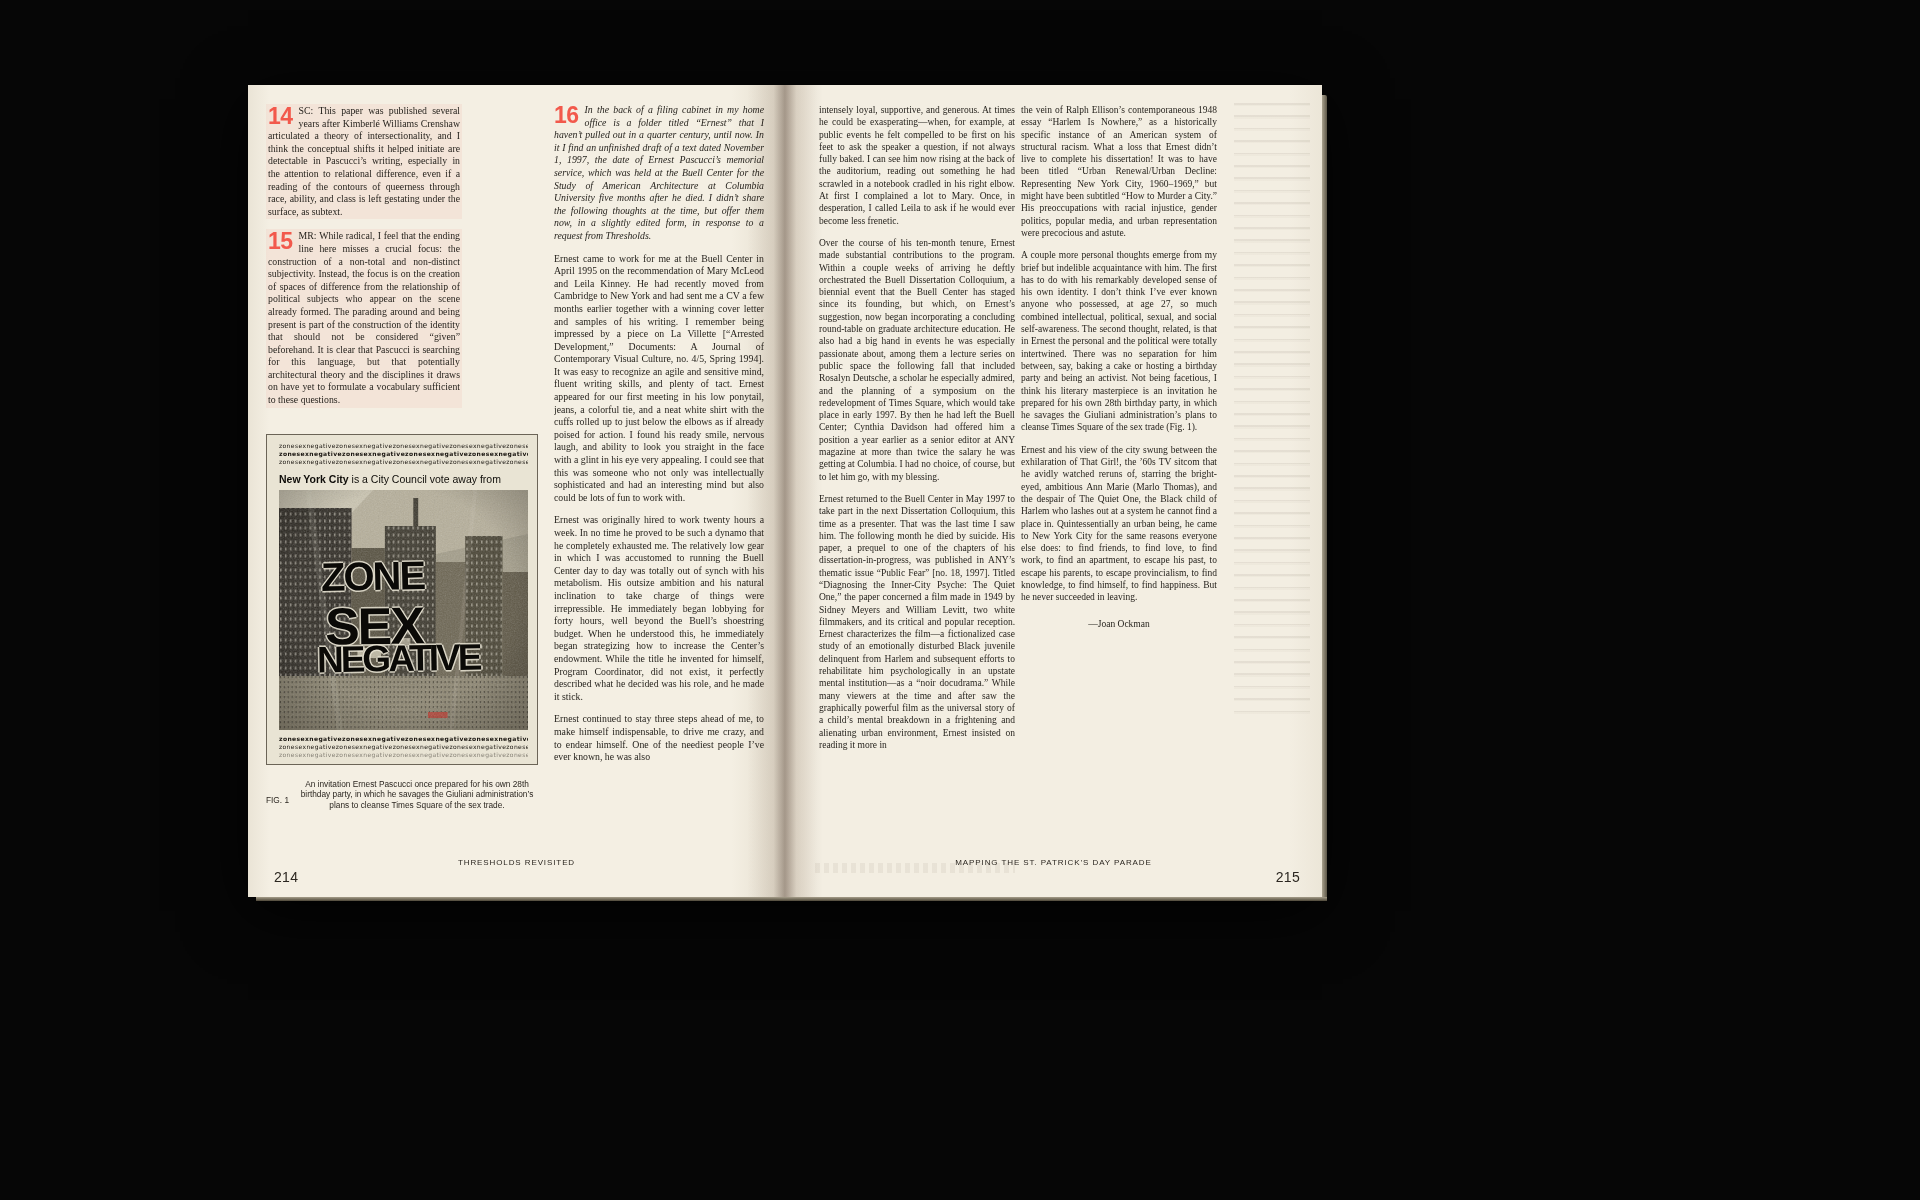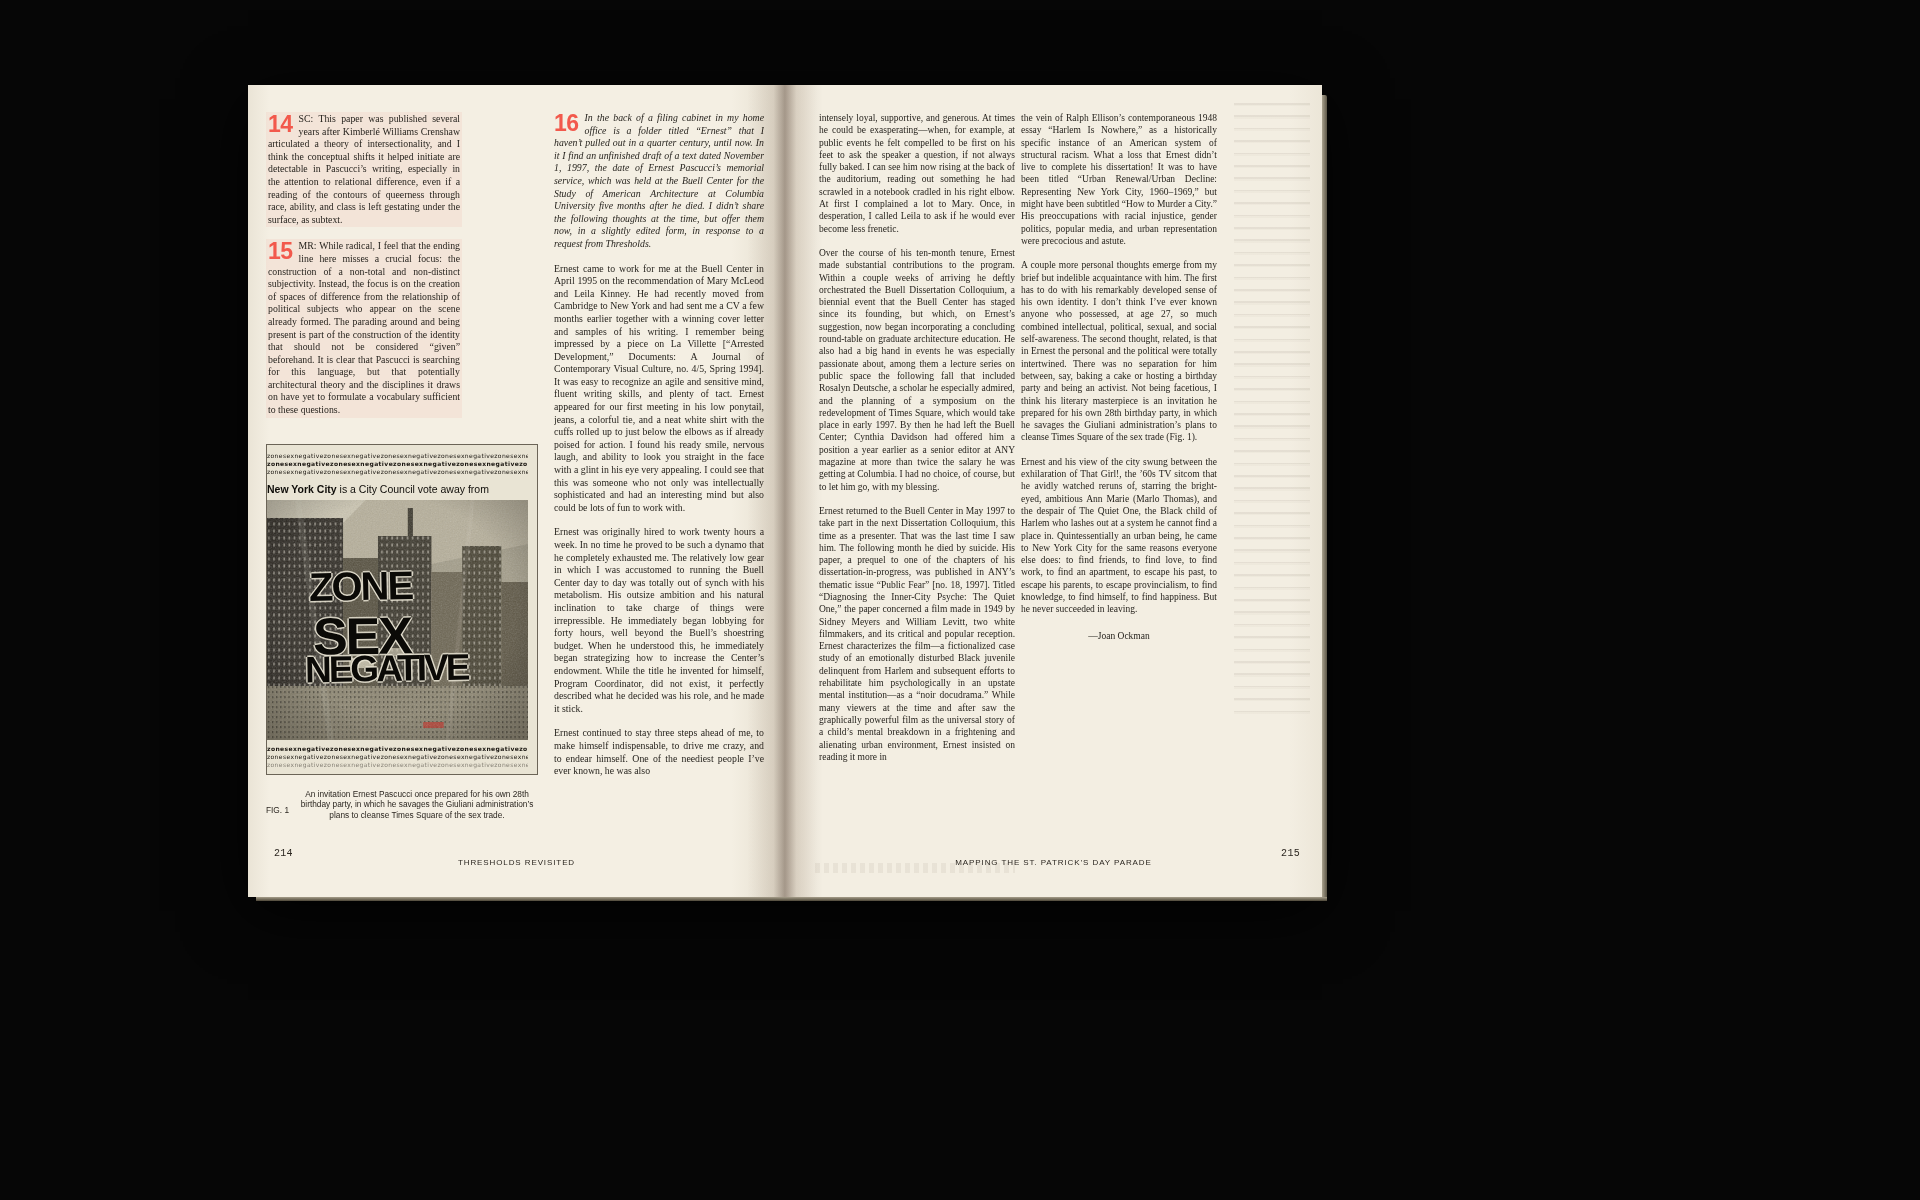--- a/index.html
+++ b/index.html
@@ -18,32 +18,32 @@
   .edge-b{position:absolute;left:8px;right:-5px;bottom:-4px;height:4px;
           background:linear-gradient(#a69e8a,#4e4839);}
 
   .col{position:absolute;top:15px;}
   .c-l1{left:18px;width:196px;}
   .c-l2{left:306px;width:210px;height:742px;overflow:hidden;}
   .c-r1{left:34px;width:196px;height:742px;overflow:hidden;}
   .c-r2{left:236px;width:196px;height:742px;overflow:hidden;}
 
   .bt{font-family:"Liberation Serif",serif;font-size:9.8px;line-height:12.6px;
-      text-align:justify;margin:12px 0 10px 0;}
+      text-align:justify;margin:4px 0 10px 0;}
   .tight .bt{font-size:9.5px;line-height:12.3px;}
   .note{background:rgba(242,89,76,.07);padding:1px 2px;}
   .nnum{float:left;font-family:"Liberation Sans",sans-serif;font-weight:700;
         font-size:23px;line-height:19px;letter-spacing:-.5px;color:#f2594c;
         margin:2px 6px 0 0;}
   .it{font-style:italic;}
   .sig{text-align:center;margin-top:14px;}
 
   
   .figure{width:272px;margin-top:26px;}
-  .poster{border:1px solid #6b6457;background:#e9e4d4;padding:7px 9px 5px 0;}
+  .poster{border:1px solid #6b6457;background:#e9e4d4;padding:7px 9px 5px 12px;}
   .micro{font-family:"DejaVu Sans",sans-serif;font-size:6px;line-height:8px;
          letter-spacing:.4px;white-space:nowrap;overflow:hidden;color:#17130e;}
   .micro.b{font-weight:700;}
   .micro.dim{opacity:.5;}
   .headline{margin:7px 0 5px 0;font-family:"Liberation Sans",sans-serif;
             font-size:10.5px;line-height:12px;color:#0f0d09;white-space:nowrap;overflow:hidden;}
   .headline .hb{font-weight:700;}
   .photo{position:relative;height:240px;overflow:hidden;background:#9a9480;}
   .photo svg{position:absolute;left:0;top:0;width:100%;height:100%;}
   .bigword{position:absolute;font-family:"Liberation Sans",sans-serif;font-weight:700;
@@ -52,22 +52,22 @@
                         0 -1.5px 0 rgba(233,228,212,.85),0 1.5px 0 rgba(233,228,212,.85);}
   .w1{left:42px;top:64px;font-size:40px;transform:rotate(-1.2deg);}
   .w2{left:46px;top:106px;font-size:52px;transform:rotate(-.6deg);}
   .w3{left:38px;top:148px;font-size:37px;letter-spacing:-3px;transform:rotate(-1deg);}
   .caption{display:flex;margin-top:14px;font-family:"Liberation Sans",sans-serif;
            font-size:8.3px;line-height:10.6px;color:#2b2620;}
   .cap-label{flex:none;width:32px;margin-top:16px;}
   .cap-text{width:238px;text-align:center;}
 
   
-  .folio{position:absolute;bottom:38px;font-family:Liberation Mono, monospace;
-         font-size:10px;letter-spacing:.3px;color:#2b2620;z-index:4;}
+  .folio{position:absolute;bottom:12px;font-family:Liberation Sans, sans-serif;
+         font-size:14px;letter-spacing:.3px;color:#2b2620;z-index:4;}
   .folio.num-l{left:26px;}
   .folio.num-r{right:22px;}
   .runtitle{position:absolute;bottom:30px;left:0;right:0;text-align:center;
             font-family:"Liberation Sans",sans-serif;font-size:8px;letter-spacing:.9px;
             color:#2b2620;z-index:4;margin-top:41px;}
 
   
   .bleed{position:absolute;right:12px;top:18px;width:76px;height:620px;pointer-events:none;
          background:repeating-linear-gradient(to bottom,rgba(104,92,74,.10) 0 1.6px,
                      rgba(104,92,74,.03) 1.6px 3.2px,transparent 3.2px 12.4px);

